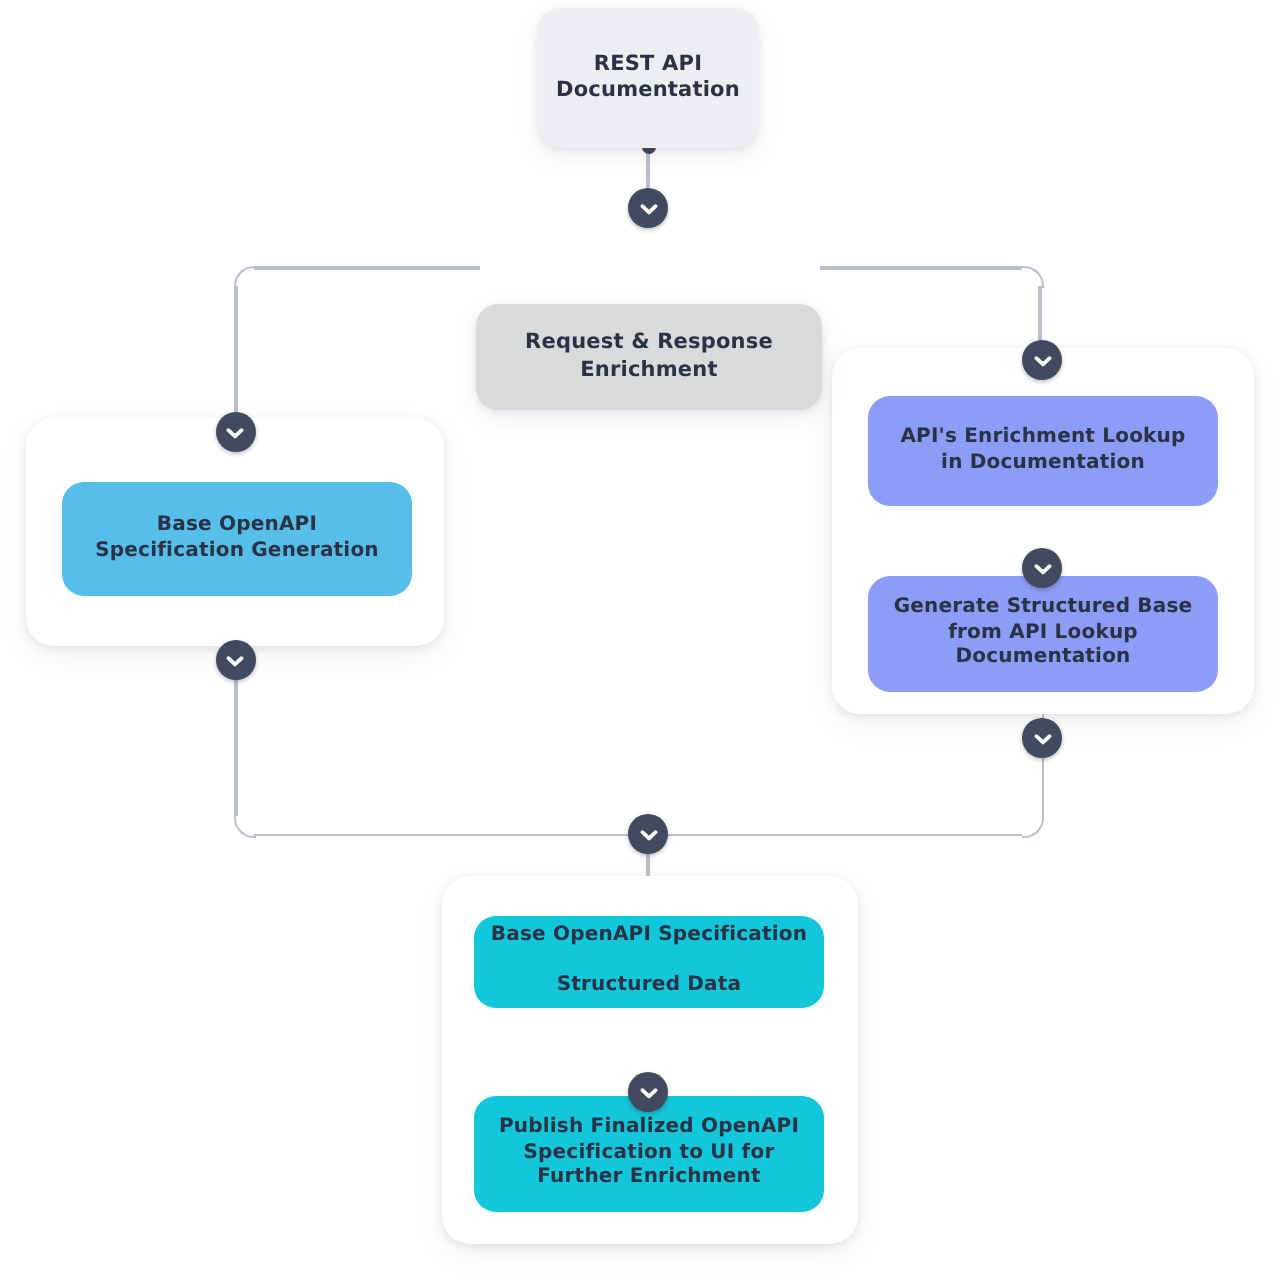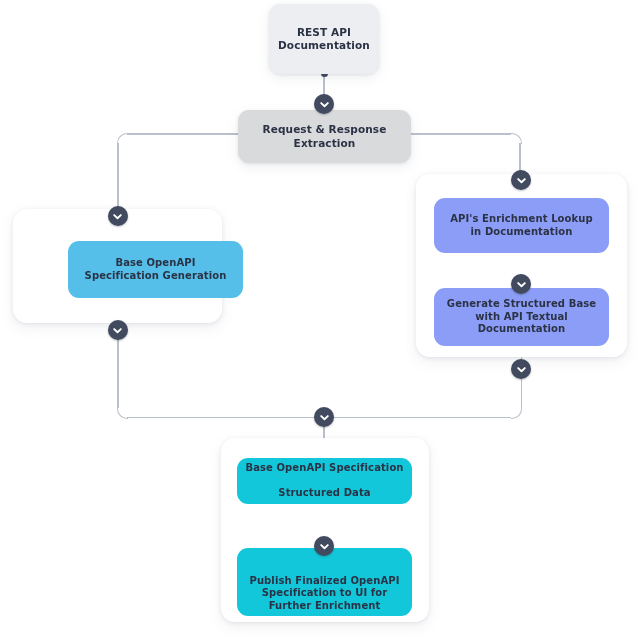--- a/index.html
+++ b/index.html
@@ -35,22 +35,22 @@
     color: #2b3245;
     font-weight: bold;
     line-height: 1.24;
     letter-spacing: 0.1px;
     box-sizing: border-box;
     padding: 4px 8px;
   }
   .node-text { display: block; width: 100%; }
 
   .n-gray   { background: #eceef1; }
-  .n-gray2  { background: #d9dadc; }
-  .n-blue   { background: #55bfe9; margin-left: 37px; }
+  .n-gray2  { background: #d9dadc; margin-top: 42px; }
+  .n-blue   { background: #55bfe9; }
   .n-purple { background: #8b9df6; }
   .n-cyan   { background: #12c7d9; }
 
   .shadow-soft { box-shadow: 0 1px 3px rgba(90,100,120,0.12), 0 4px 12px rgba(90,100,120,0.10); justify-content: flex-end; }
 
   
   .edge {
     position: absolute;
     background: #b9bfcb;
   }
@@ -129,55 +129,55 @@
   <div class="node n-gray shadow-soft" style="left:269px; top:4px; width:110px; height:70px; font-size:10.5px;">
     <span class="node-text">
       <span>REST API</span><br>
       <span>Documentation</span>
     </span>
   </div>
 
   <div class="node n-gray2 shadow-soft" style="left:238px; top:110px; width:173px; height:53px; font-size:10.5px;">
     <span class="node-text">
       <span>Request &amp; Response</span><br>
-      <span>Extraction</span>
+      <span>Enrichment</span>
     </span>
   </div>
 
   <div class="node n-blue" style="left:31px; top:241px; width:175px; height:57px; font-size:10px;">
     <span class="node-text">
       <span>Base OpenAPI</span><br>
       <span>Specification Generation</span>
     </span>
   </div>
 
   <div class="node n-purple" style="left:434px; top:198px; width:175px; height:55px; font-size:10px;justify-content:flex-end;">
     <span class="node-text">
       <span>API's Enrichment Lookup</span><br>
       <span>in Documentation</span>
     </span>
   </div>
 
   <div class="node n-purple" style="left:434px; top:288px; width:175px; height:58px; font-size:10px;">
     <span class="node-text">
       <span>Generate Structured Base</span><br>
-      <span>with API Textual</span><br>
+      <span>from API Lookup</span><br>
       <span>Documentation</span>
     </span>
   </div>
 
   <div class="node n-cyan" style="left:237px; top:458px; width:175px; height:46px; font-size:10px;">
     <span class="node-text">
       <span>Base OpenAPI Specification</span><br>
       <br>
       <span>Structured Data</span>
     </span>
   </div>
 
-  <div class="node n-cyan" style="left:237px; top:548px; width:175px; height:68px; font-size:10px;align-items:flex-end;">
+  <div class="node n-cyan" style="left:237px; top:548px; width:175px; height:58px; font-size:10px;">
     <span class="node-text">
       <span>Publish Finalized OpenAPI</span><br>
       <span>Specification to UI for</span><br>
       <span>Further Enrichment</span>
     </span>
   </div>
 
   <div class="chev" style="left:314px; top:94px;">
     <svg width="11" height="11" viewBox="0 0 11 11">
         <path d="M2.2 4.1 L5.5 7.2 L8.8 4.1" stroke="#ffffff" stroke-width="1.9" fill="none" stroke-linecap="round" stroke-linejoin="round"></path>

